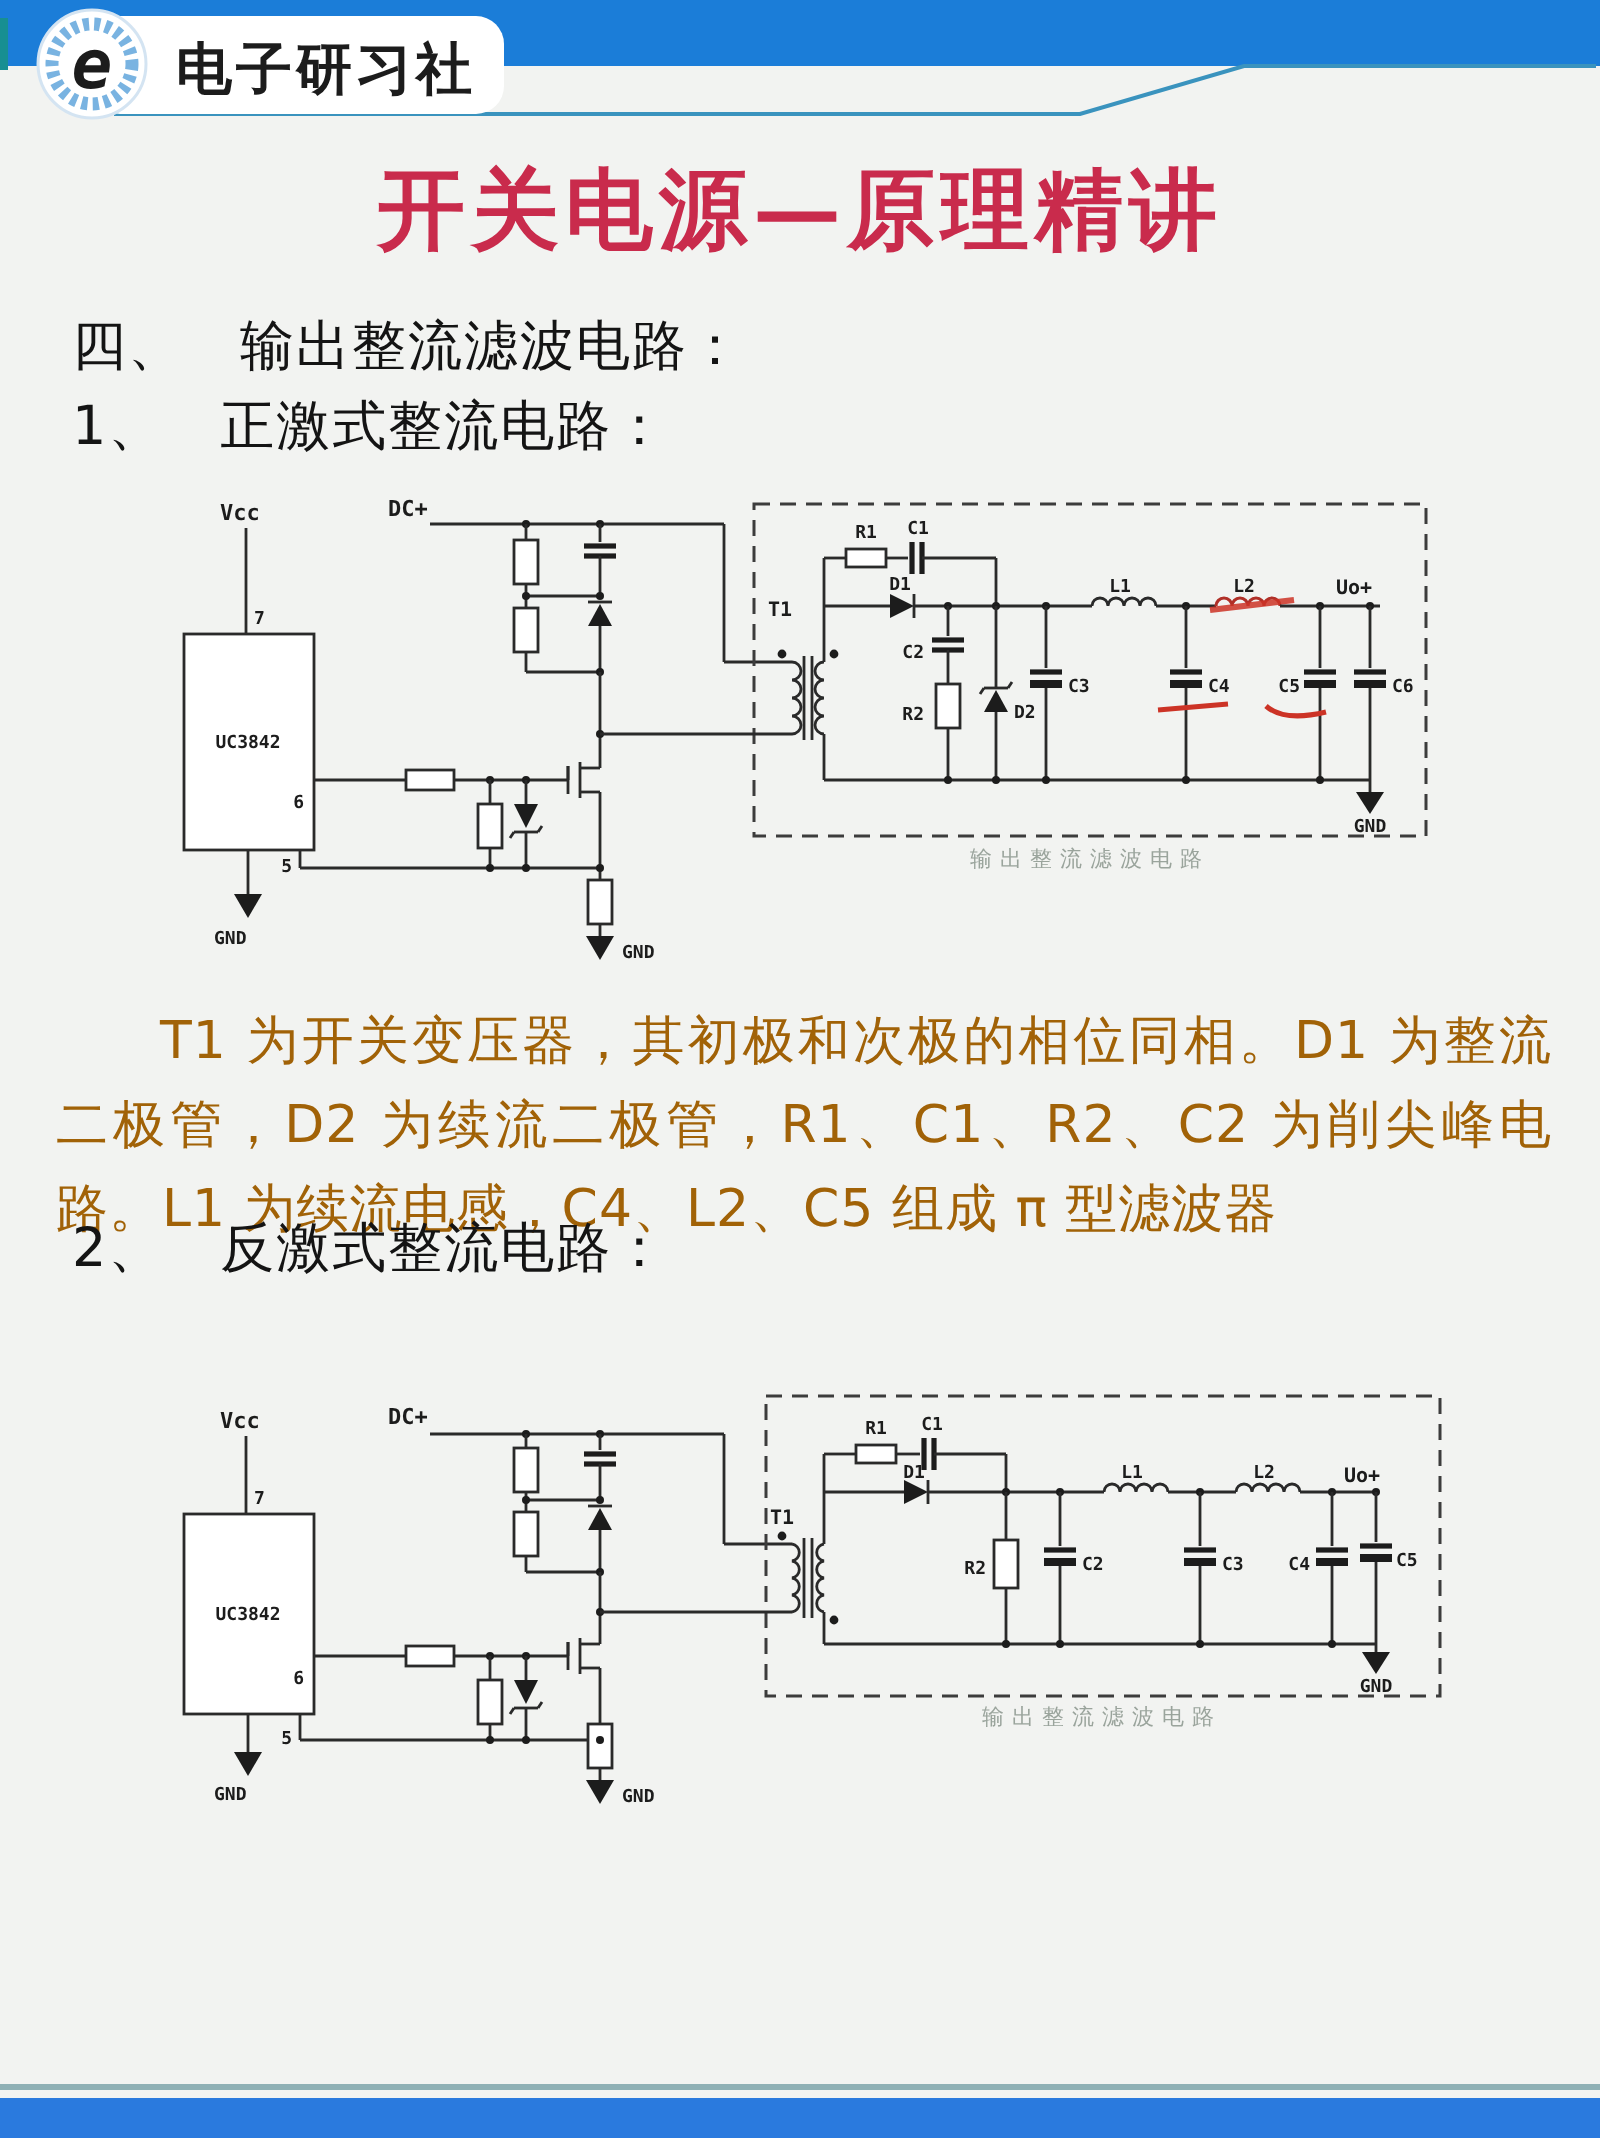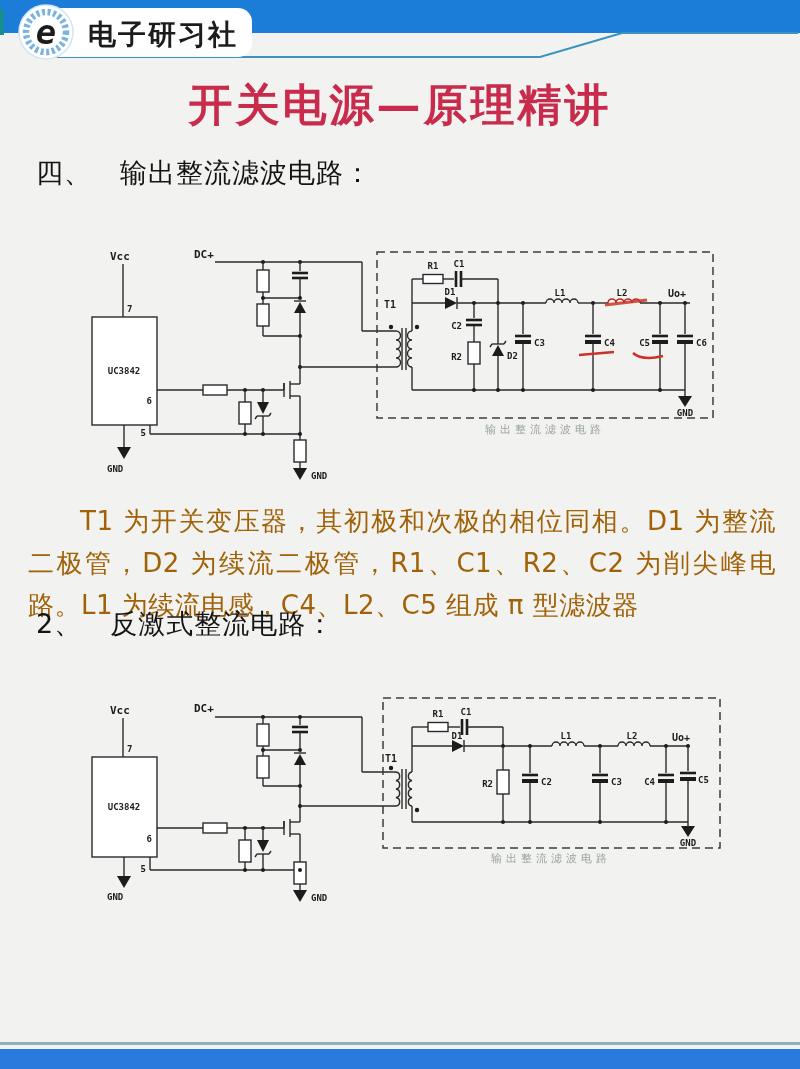--- a/index.html
+++ b/index.html
@@ -39,20 +39,21 @@
     <g>
       <circle cx="46" cy="32" r="27" fill="#ffffff" stroke="#d4e4f2" stroke-width="1.5"></circle>
       <circle cx="46" cy="32" r="20" fill="none" stroke="#57a0da" stroke-width="6.5" stroke-dasharray="3 2.6" opacity="0.8"></circle>
       <text x="46" y="44" text-anchor="middle" font-size="34" font-style="italic" fill="#2f8fd0">e</text>
     </g>
     <text x="88" y="44" font-size="28" fill="#1d86d8" letter-spacing="2" style="font-family:'DejaVu Sans','Liberation Sans',sans-serif">电子研习社</text>
   </svg>
 
   <div class="abs title">开关电源—原理精讲</div>
   <div class="abs heading" style="top:155px">四、　输出整流滤波电路：</div>
+  <div class="abs heading" style="top:195px">1、　正激式整流电路：</div>
 
   <svg class="abs" style="left:55px;top:238px" width="740" height="258" viewBox="55 238 740 258">
 
     <g>
       <text x="110" y="260" class="lbl11">Vcc</text>
       <line class="wire" x1="123" y1="264" x2="123" y2="317"></line>
       <text x="127" y="312" class="lbl9">7</text>
       <rect class="comp" x="92" y="317" width="65" height="108"></rect>
       <text x="124" y="374" text-anchor="middle" class="lbl9">UC3842</text>
       <line class="wire" x1="124" y1="425" x2="124" y2="447"></line>

